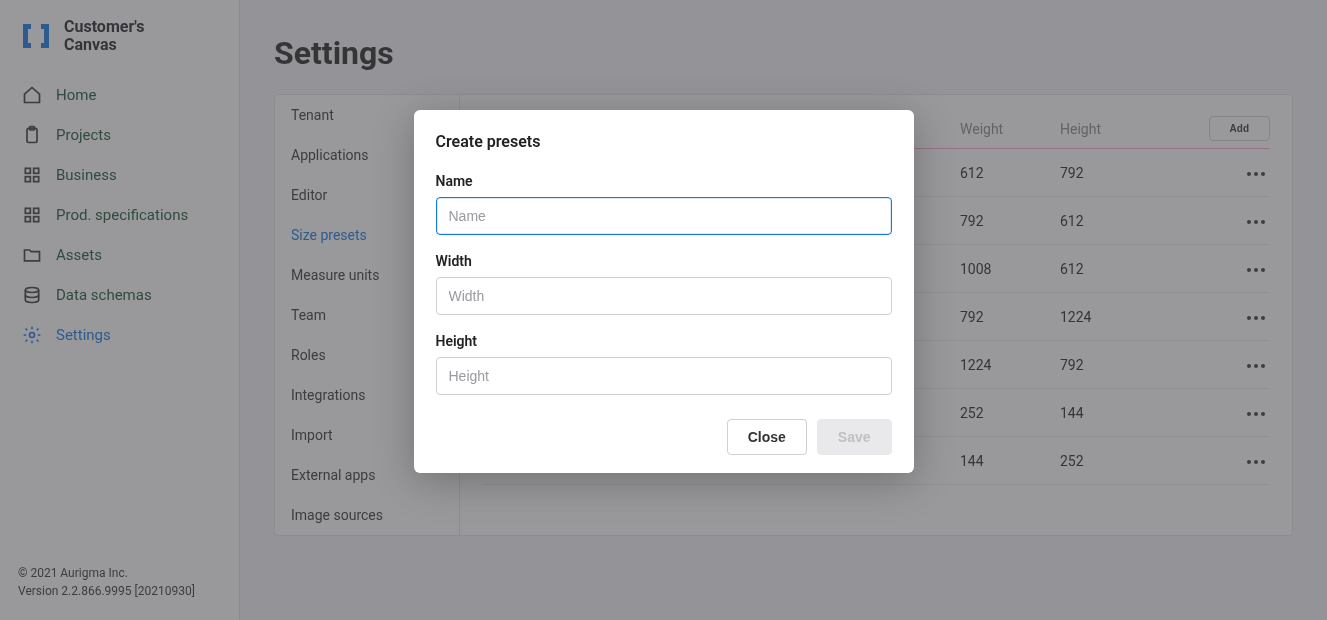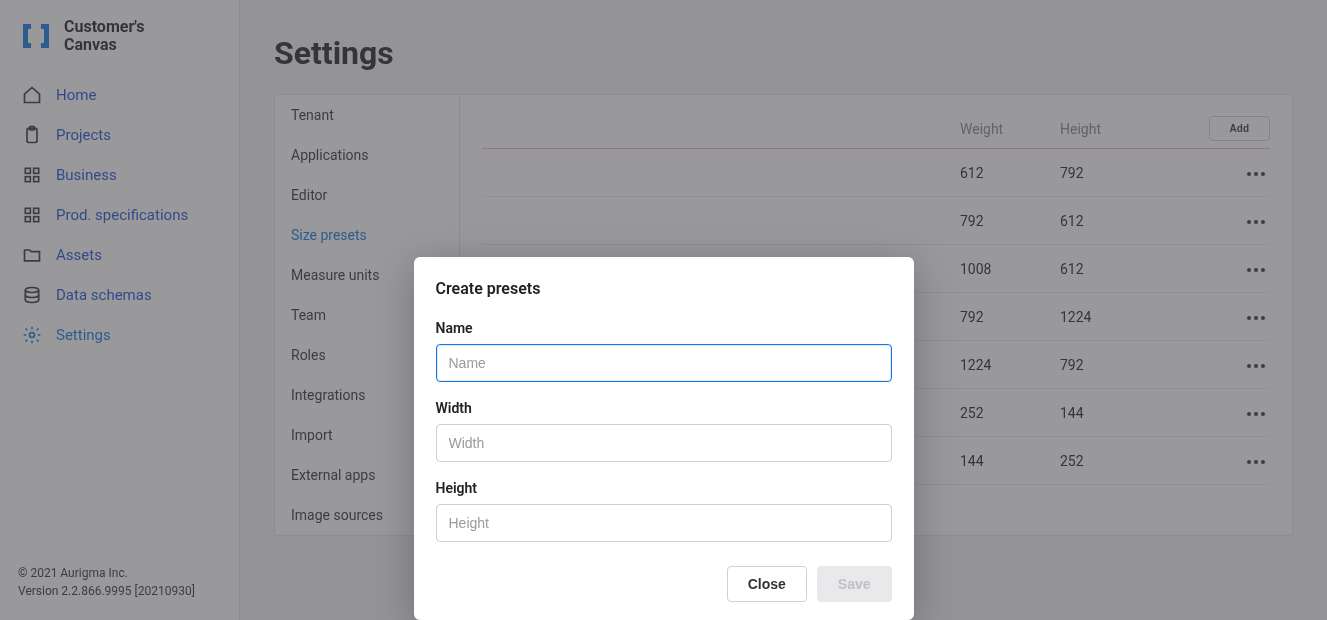--- a/index.html
+++ b/index.html
@@ -21,21 +21,21 @@
       padding: 18px 14px 14px 14px;
       display: flex;
       flex-direction: column;
     }
     .brand { display: flex; align-items: center; gap: 12px; padding: 0 6px 20px 6px; }
     .brand-logo { width: 32px; height: 32px; display:flex; align-items:center; justify-content:center; }
     .brand-text { font-weight: 700; font-size: 16px; line-height: 1.15; color:#1b1f23; }
     .nav { list-style: none; }
     .nav li {
       display: flex; align-items: center; gap: 14px;
-      padding: 10px 8px; border-radius: 6px; cursor: pointer; color: #1d4ed8;
+      padding: 10px 8px; border-radius: 6px; cursor: pointer; color: #14532d;
     }
     .nav li.active { color: #1277e1; }
     .nav li .nav-icon { width: 20px; height: 20px; display:flex; align-items:center; justify-content:center; color:#333; }
     .nav li.active .nav-icon { color: #1277e1; }
     .nav li .nav-label { font-size: 15px; }
     .sidebar-footer { margin-top: auto; font-size: 12px; color: #333; padding: 6px 4px; line-height: 1.5; }
 
     .main { flex: 1; padding: 34px 34px 0 34px; position: relative; }
     .page-title { font-size: 32px; font-weight: 700; color:#222; margin-bottom: 22px; }
     .panel {
@@ -58,21 +58,21 @@
     }
     .table-row { display:flex; align-items:center; height: 48px; border-bottom:1px solid #eceaea; }
     .row-name { flex:1; padding-left: 6px; color:#222; }
     .row-w { width:100px; color:#222; }
     .row-h { width:130px; color:#222; }
     .row-act { width:80px; display:flex; justify-content:flex-end; }
     .dots-btn { background:transparent; border:none; cursor:pointer; color:#333; padding:4px; }
 
     .overlay {
       position: absolute; inset: 0; background: rgba(70,70,75,0.55);
-      display:flex; align-items:flex-end; justify-content:center; padding-top: 64px;
+      display:flex; align-items:flex-start; justify-content:center; padding-top: 110px;
     }
     .modal {
       width: 500px; background:#fff; border-radius:6px; padding: 22px 22px 18px 22px;
       box-shadow: 0 8px 40px rgba(0,0,0,0.25);
     }
     .modal-title { font-size: 16px; font-weight: 600; margin-bottom: 22px; color:#222; }
     .field-label { font-size: 14px; font-weight: 600; margin-bottom: 8px; color:#222; }
     .field-input {
       width:100%; height:38px; border:1px solid #cfcfd4; border-radius:4px;
       padding: 0 12px; font-size:14px; color:#333; outline:none; margin-bottom: 18px;

